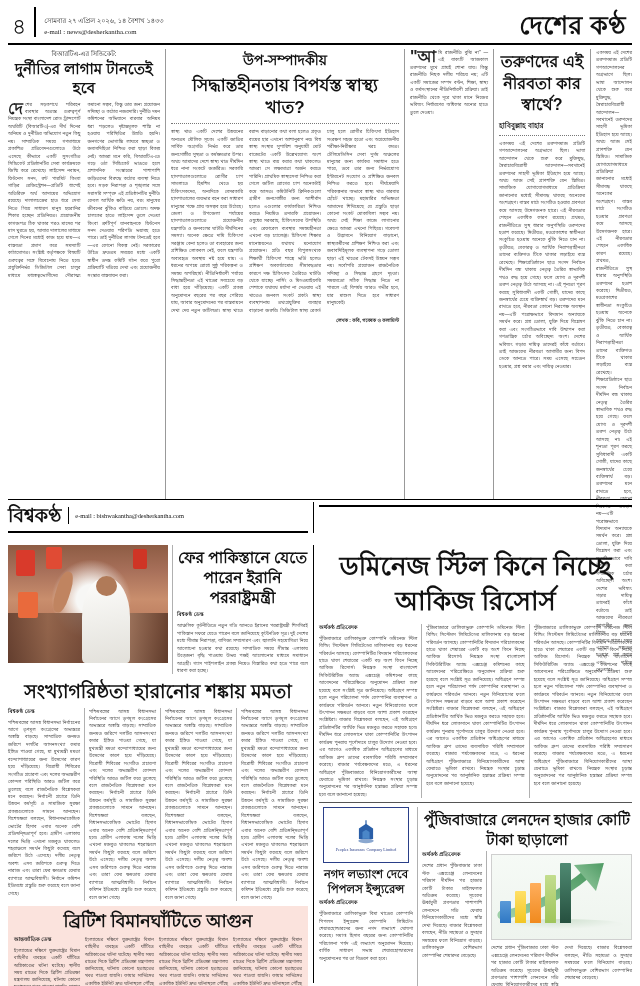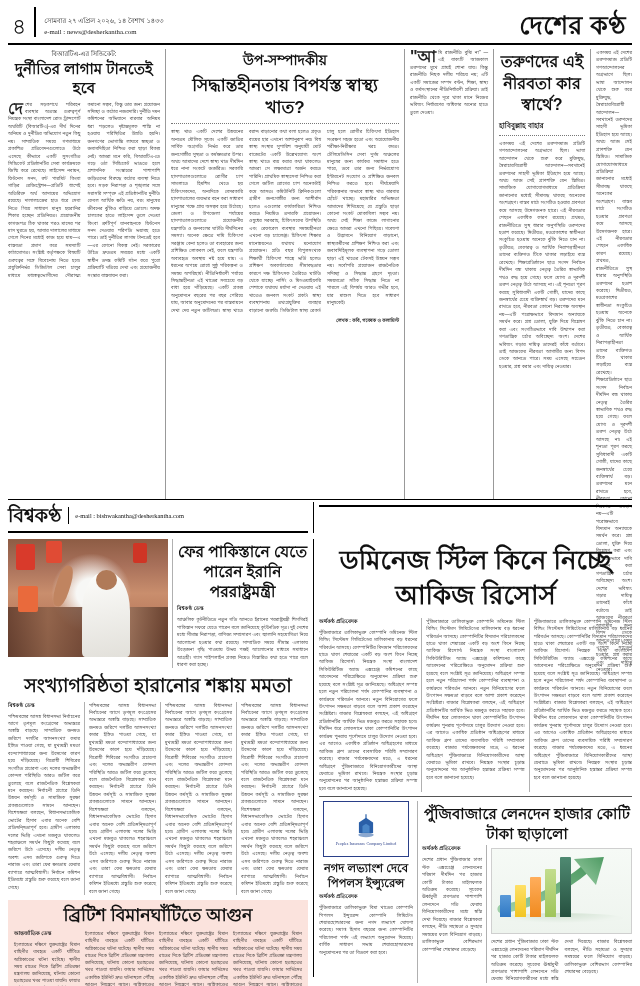--- a/index.html
+++ b/index.html
@@ -151,21 +151,21 @@
   }
 
   
   .sec-row { display: flex; margin-top: 2px; }
   .sec-head { display: flex; align-items: center; height: 26px; }
   .sec-title { font-size: 19px; font-weight: bold; padding-right: 7px; line-height: 1; }
   .sec-vline { width: 1px; background: #000; height: 17px; }
   .sec-mail { font-size: 6.4px; padding-left: 6px; font-family: "Liberation Serif", serif; }
 
   
-  .lower { display: flex; margin-top: 6px; height: 438px; }
+  .lower { display: flex; margin-top: 12px; height: 438px; }
   .lw-left { width: 300px; }
   .lw-right { flex: 1; }
 
   .photo {
     width: 100%; height: 118px;
     background:
       radial-gradient(circle at 52% 46%, #f7f7f5 0 14%, rgba(247,247,245,0) 38%),
       linear-gradient(180deg, #8d5c44 0%, #a8705a 22%, #c98e6d 46%, #b9795c 70%, #7d4f3c 100%);
       position: relative; overflow: hidden;
   }

